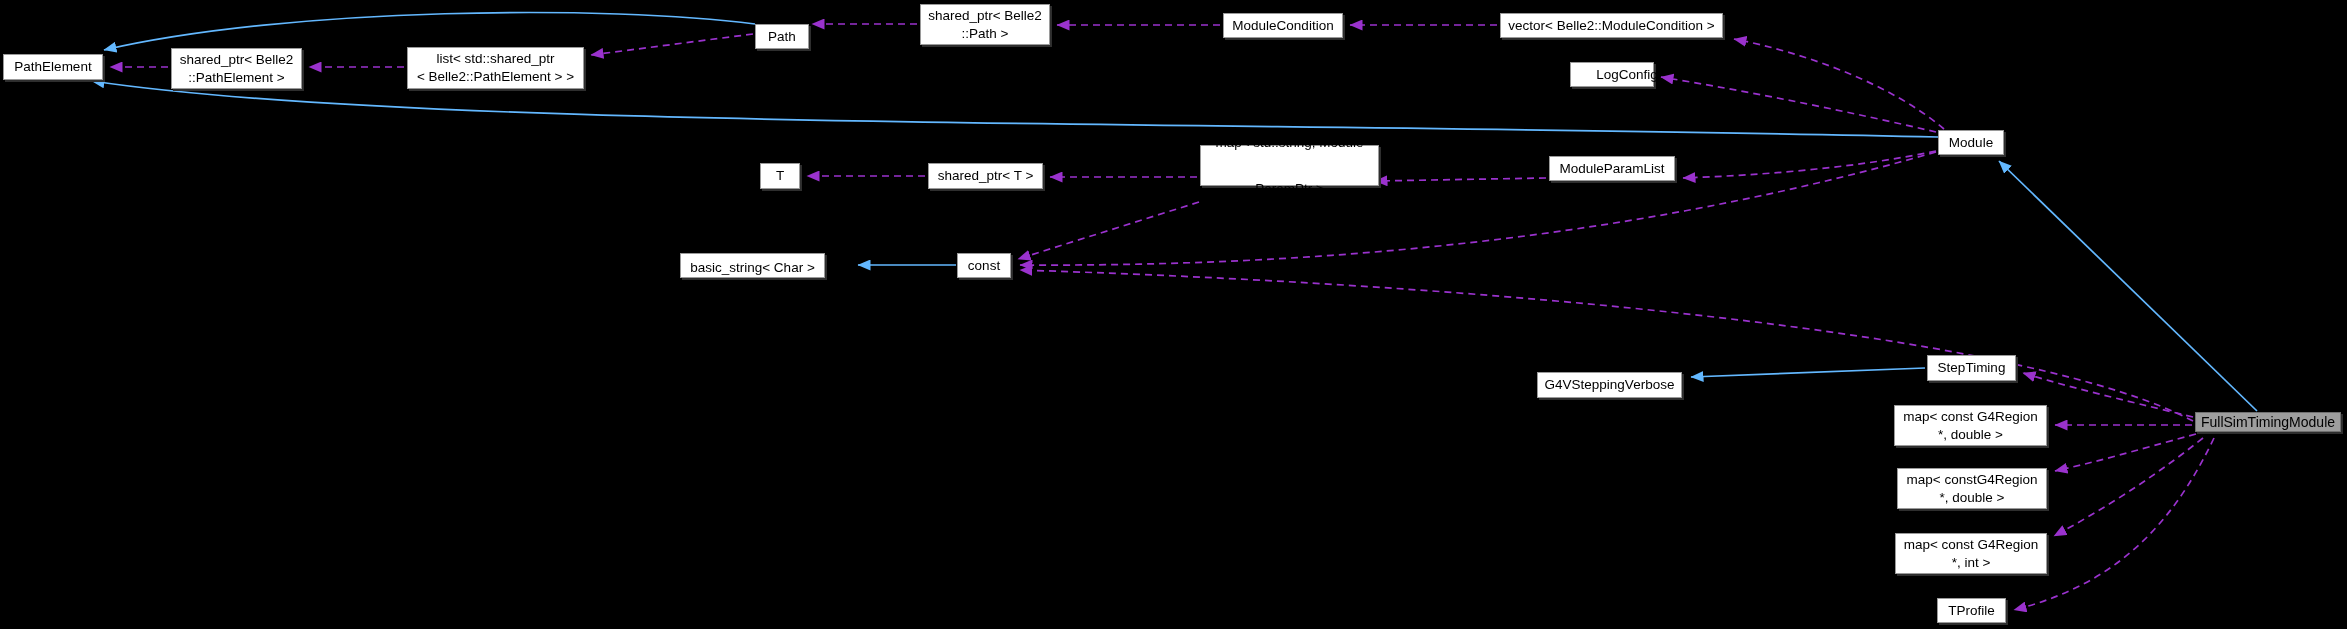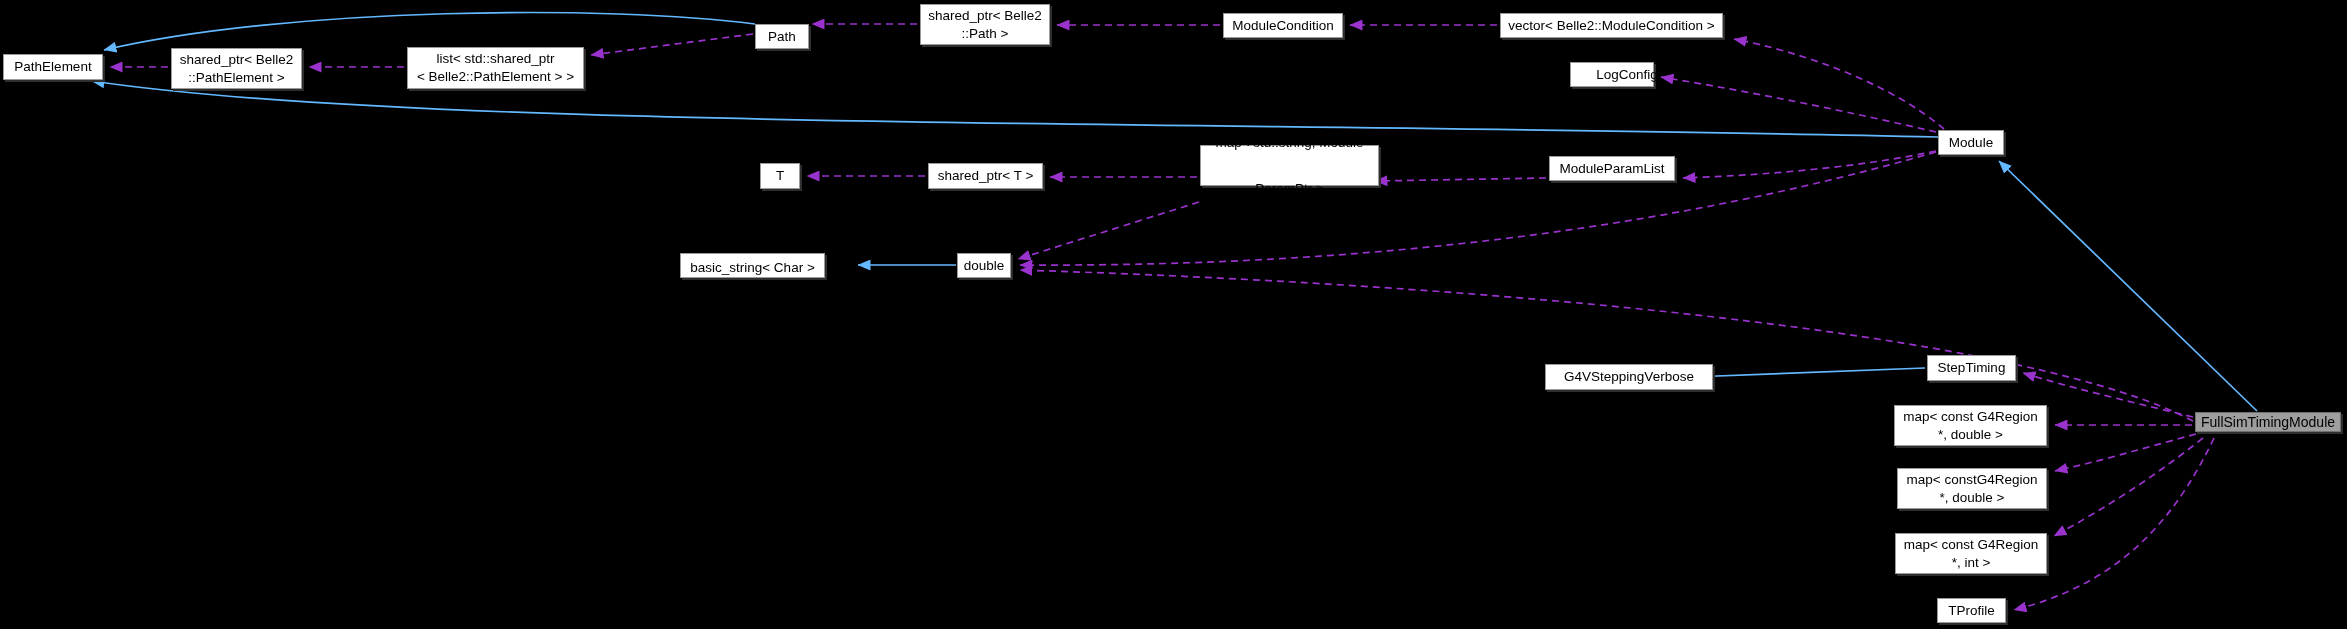--- a/index.html
+++ b/index.html
@@ -125,24 +125,24 @@
 
   <div class="node" style="left:1549px;top:156px;width:126px;height:25px;">
     <span>ModuleParamList</span>
   </div>
 
   <div class="node" style="left:680px;top:253px;width:145px;height:25px;justify-content:flex-end;">
     <span>basic_string&lt; Char &gt;</span>
   </div>
 
   <div class="node" style="left:957px;top:253px;width:54px;height:25px;">
-    <span>double</span>
+    <span>const</span>
   </div>
 
-  <div class="node" style="left:1537px;top:364px;width:168px;height:26px;margin-left:8px;">
+  <div class="node" style="left:1537px;top:372px;width:145px;height:26px;">
     <span>G4VSteppingVerbose</span>
   </div>
 
   <div class="node" style="left:1927px;top:355px;width:89px;height:26px;text-align:center;">
     <span>StepTiming</span>
   </div>
 
   <div class="node" style="left:1894px;top:405px;width:153px;height:41px;">
     <span>map&lt; const G4Region</span>
     <span>*, double &gt;</span>

